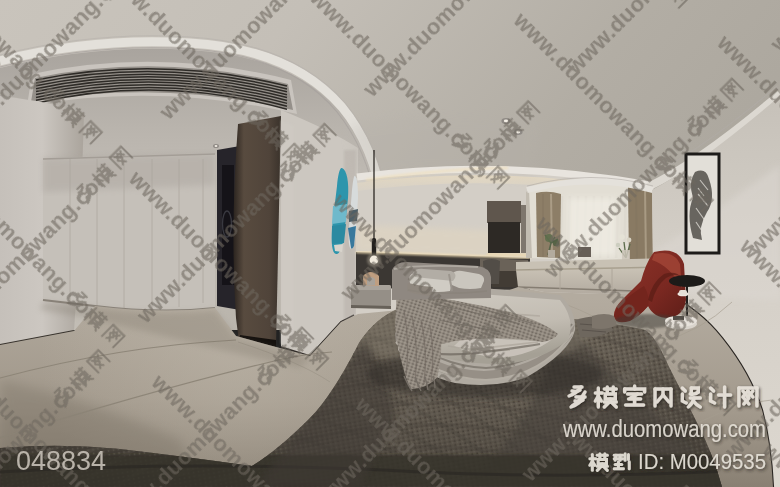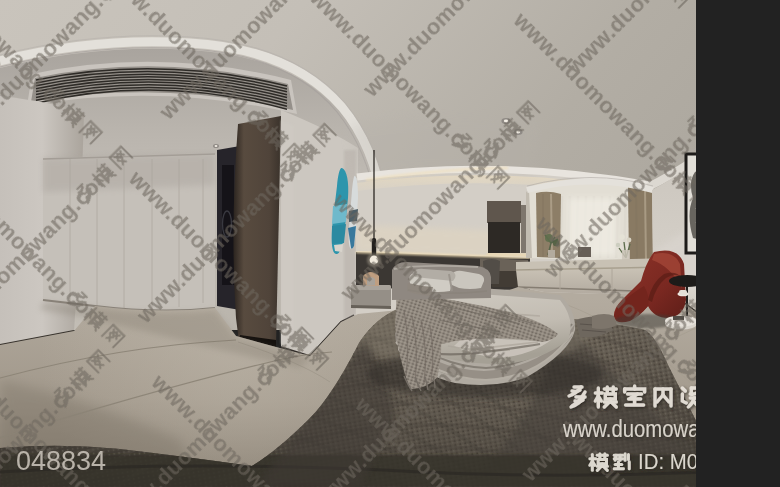--- a/index.html
+++ b/index.html
@@ -1,15 +1,15 @@
 <!DOCTYPE html>
 <html><head><meta charset="utf-8">
 <style>
 html,body{margin:0;padding:0;background:#222;}
-#stage{position:relative;width:696px;height:487px;overflow:hidden;font-family:"Liberation Sans",sans-serif;}
+#stage{position:relative;width:780px;height:487px;overflow:hidden;font-family:"Liberation Sans",sans-serif;}
 </style></head>
 <body>
 <div id="stage">
 <svg width="780" height="487" viewBox="0 0 780 487" xmlns="http://www.w3.org/2000/svg" xmlns:xlink="http://www.w3.org/1999/xlink">
 <defs>
 <linearGradient id="ceilR" x1="0" y1="0" x2="1" y2="0.35">
  <stop offset="0" stop-color="#c9c4bc"></stop>
           <stop offset="0.35" stop-color="#c4bfb7"></stop>
           <stop offset="0.75" stop-color="#b2ada4"></stop>
           <stop offset="1" stop-color="#aca79e"></stop>

